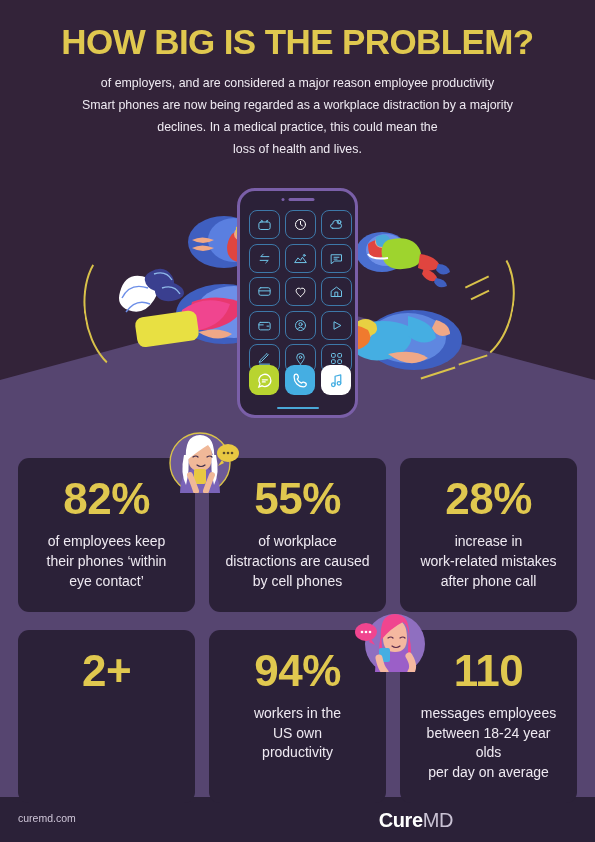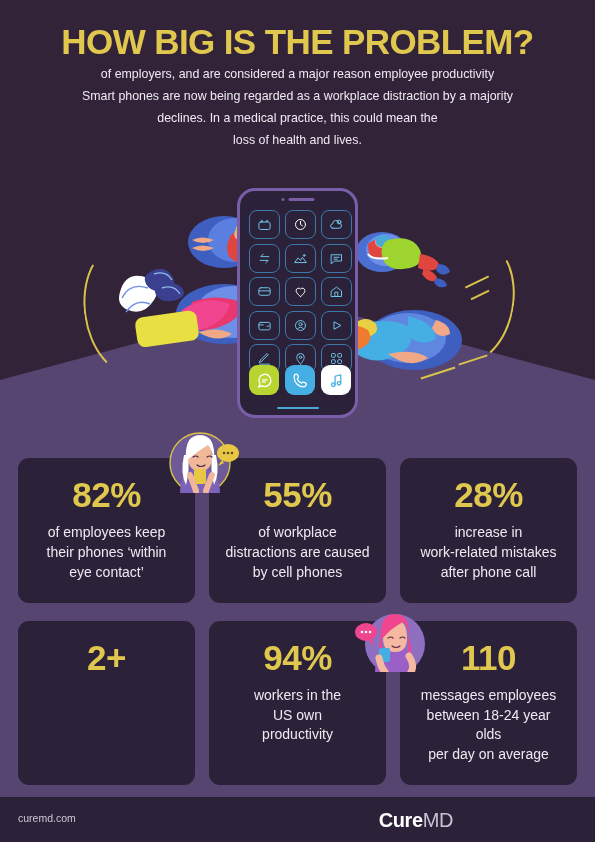--- a/index.html
+++ b/index.html
@@ -21,21 +21,21 @@
   }
   .bg-footer{position:absolute;left:0;bottom:0;width:595px;height:45px;background:#2b2138;}
 
   
   .swoosh{position:absolute;border-style:solid;border-color:#d9c24a;border-radius:50%;}
 
   
   .header{position:absolute;left:0;top:24px;width:595px;text-align:center;z-index:6;}
   .title{
     color:#e0c84f;font-size:35px;font-weight:bold;letter-spacing:-0.6px;
-    margin:0 0 2px 0;line-height:1.05;
+    margin:0 0 11px 0;line-height:1.05;
   }
   .subtitle{
     color:#efeaf2;font-size:12.4px;line-height:1.78;margin:0 auto;width:478px;
   }
   .subtitle .ln{display:block;}
 
   
   .phone{
     position:absolute;left:237px;top:188px;width:121px;height:230px;
     background:#2b2138;border:3px solid #7a5fa8;border-radius:18px;z-index:5;
@@ -68,21 +68,21 @@
 
   
   .cards{position:absolute;left:18px;top:458px;width:559px;z-index:7;}
   .cardrow{display:flex;gap:14px;margin-bottom:18px;}
   .card{
     flex:1;background:#2b2138;border-radius:11px;
     padding:19px 12px 20px;text-align:center;box-sizing:border-box;
     min-height:144px;display:flex;flex-direction:column;justify-content:flex-start;
   }
   .card .num{
-    color:#e0c84f;font-size:35px;font-weight:bold;line-height:1;margin-bottom:11px;letter-spacing:-0.5px;
+    color:#e0c84f;font-size:44px;font-weight:bold;line-height:1;margin-bottom:11px;letter-spacing:-0.5px;
   }
   .card .desc{color:#efeaf2;font-size:14px;line-height:1.42;}
 
   
   .footer{position:absolute;left:0;bottom:0;width:471px;height:45px;z-index:9;}
   .footer-url{position:absolute;left:18px;top:15px;color:#cfc6d8;font-size:10.5px;}
   .logo{position:absolute;right:18px;top:12px;font-size:20px;letter-spacing:-0.4px;}
   .logo .cure{color:#ffffff;font-weight:bold;}
   .logo .md{color:#c9c2d4;font-weight:normal;}
 </style>

